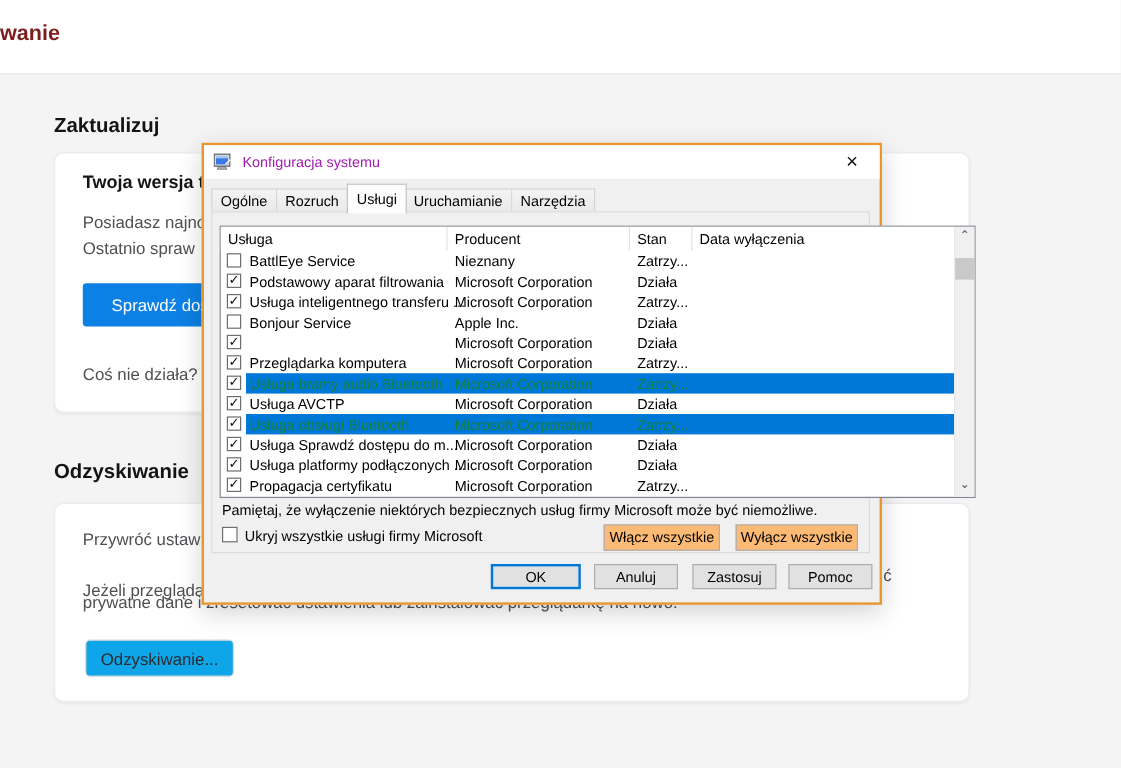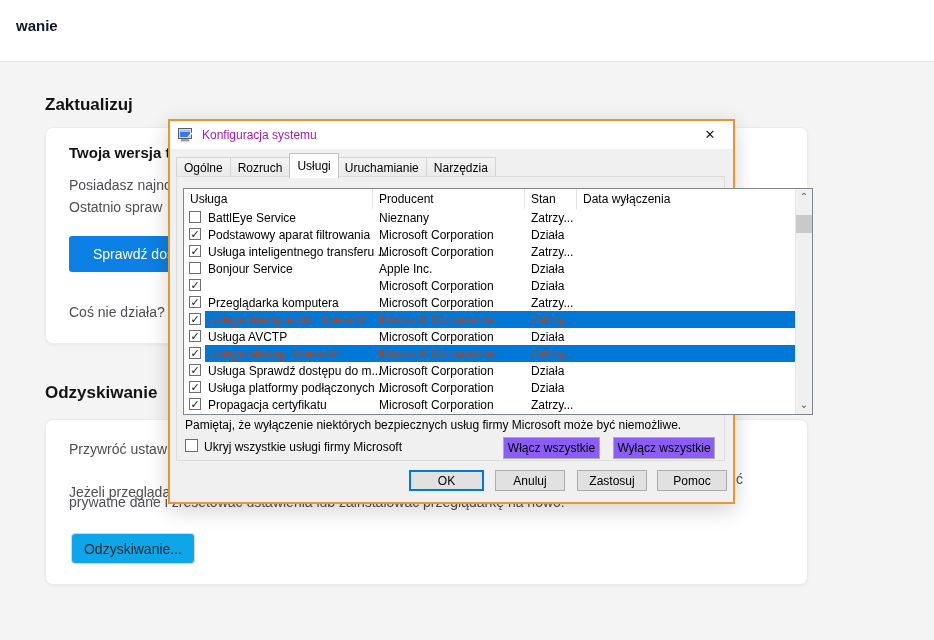--- a/index.html
+++ b/index.html
@@ -5,21 +5,21 @@
   * { box-sizing: border-box; }
   html,body { margin:0; padding:0; }
   body {
     width:934px; height:640px; position:relative; overflow:hidden;
     background:#f4f4f5;
     font-family:"Liberation Sans", sans-serif;
     color:#19191c;
   }
   
   .topbar { position:absolute; left:0; top:0; width:934px; height:62px; background:#ffffff; border-bottom:1px solid #e4e4e6; }
-  .topbar .page-title { position:absolute; left:0; top:17px; font-size:15px; font-weight:bold; color:#0f172a; white-space:nowrap;margin-left:16px; }
+  .topbar .page-title { position:absolute; left:0; top:17px; font-size:18px; font-weight:bold; color:#7f1d1d; white-space:nowrap; }
   .section-heading { position:absolute; font-size:17px; font-weight:bold; color:#141416; }
   #h-update { left:45px; top:95px; }
   #h-recovery { left:45px; top:383px; }
   .card { position:absolute; left:45px; width:763px; background:#ffffff; border:1px solid #ececee; border-radius:8px; box-shadow:0 1px 3px rgba(0,0,0,0.05); }
   #card-update { top:127px; height:217px; }
   #card-recovery { top:419px; height:166px; }
   .card .c-title { position:absolute; left:23px; top:16px; font-size:15px; font-weight:bold; color:#141416; white-space:nowrap; }
   .muted { position:absolute; font-size:14px; color:#4f4f53; white-space:nowrap; }
   #upd-line1 { left:23px; top:49px; }
   #upd-line2 { left:23px; top:71px; }
@@ -52,32 +52,32 @@
   .lv-header { position:absolute; left:0; top:0; right:17px; height:20px; background:#ffffff; font-size:12px; color:#000; }
   .lv-header .hcol { position:absolute; top:3px; white-space:nowrap; }
   .hc0 { left:6px; } .hc1 { left:195px; } .hc2 { left:347px; } .hc3 { left:399px; }
   .hsep { position:absolute; top:0; width:1px; height:20px; background:#e2e2e2; }
   .hs0 { left:188px; } .hs1 { left:340px; } .hs2 { left:392px; }
   .lv-rows { position:absolute; left:0; top:20px; right:17px; bottom:0; overflow:hidden; }
   .lv-row { position:relative; height:17px; font-size:12px; color:#000; }
   .lv-row .hl { position:absolute; left:21px; right:0; top:0; bottom:0; background:#0078d7; }
   .lv-row span { position:absolute; top:2px; white-space:nowrap; z-index:1; }
   .lv-row .svc { left:24px; } .lv-row .prod { left:195px; } .lv-row .stan { left:347px; }
-  .lv-row.sel span { color:#c2410c; }
+  .lv-row.sel span { color:#15803d; }
   .cb { position:absolute; left:5px; top:2px; width:12px; height:12px; background:#ffffff; border:1px solid #6e6e70;
     font-size:11px; line-height:11px; text-align:center; color:#111; z-index:2; }
   .scrollbar { position:absolute; right:0; top:0; width:17px; bottom:0; background:#f0f0f0; border-left:1px solid #e8e8e8; }
   .sb-btn { position:absolute; left:0; width:16px; height:17px; text-align:center; font-size:10px; line-height:15px; color:#555; cursor:pointer; }
   .sb-up { top:0; } .sb-down { bottom:0; }
   .sb-thumb { position:absolute; left:0; top:26px; width:16px; height:18px; background:#c9c9c9; }
   
   .note { position:absolute; left:8px; top:241px; font-size:12px; color:#000; white-space:nowrap; }
   .hide-cb { position:absolute; left:8px; top:262px; width:13px; height:13px; background:#fff; border:1px solid #6e6e70; cursor:pointer; }
   .hide-label { position:absolute; left:27px; top:263px; font-size:12px; color:#000; white-space:nowrap; }
-  .btn-win { position:absolute; height:22px; background:#8b5cf6; border:1px solid #adadad; font-size:12px;
+  .btn-win { position:absolute; height:22px; background:#fdba74; border:1px solid #adadad; font-size:12px;
     font-family:inherit; color:#000; text-align:center; padding:0; cursor:pointer; }
   #btn-enable { left:326px; top:260px; width:97px; }
   #btn-disable { left:436px; top:260px; width:102px; }
   
   .dlg-btn { position:absolute; top:349px; height:21px; background:#e1e1e1; border:1px solid #adadad;
     font-size:12px; font-family:inherit; color:#000; text-align:center; padding:0; cursor:pointer; }
   #btn-ok { left:239px; width:75px; border:2px solid #0078d7; }
   #btn-cancel { left:325px; width:70px; }
   #btn-apply { left:407px; width:70px; }
   #btn-help { left:487px; width:70px; }

